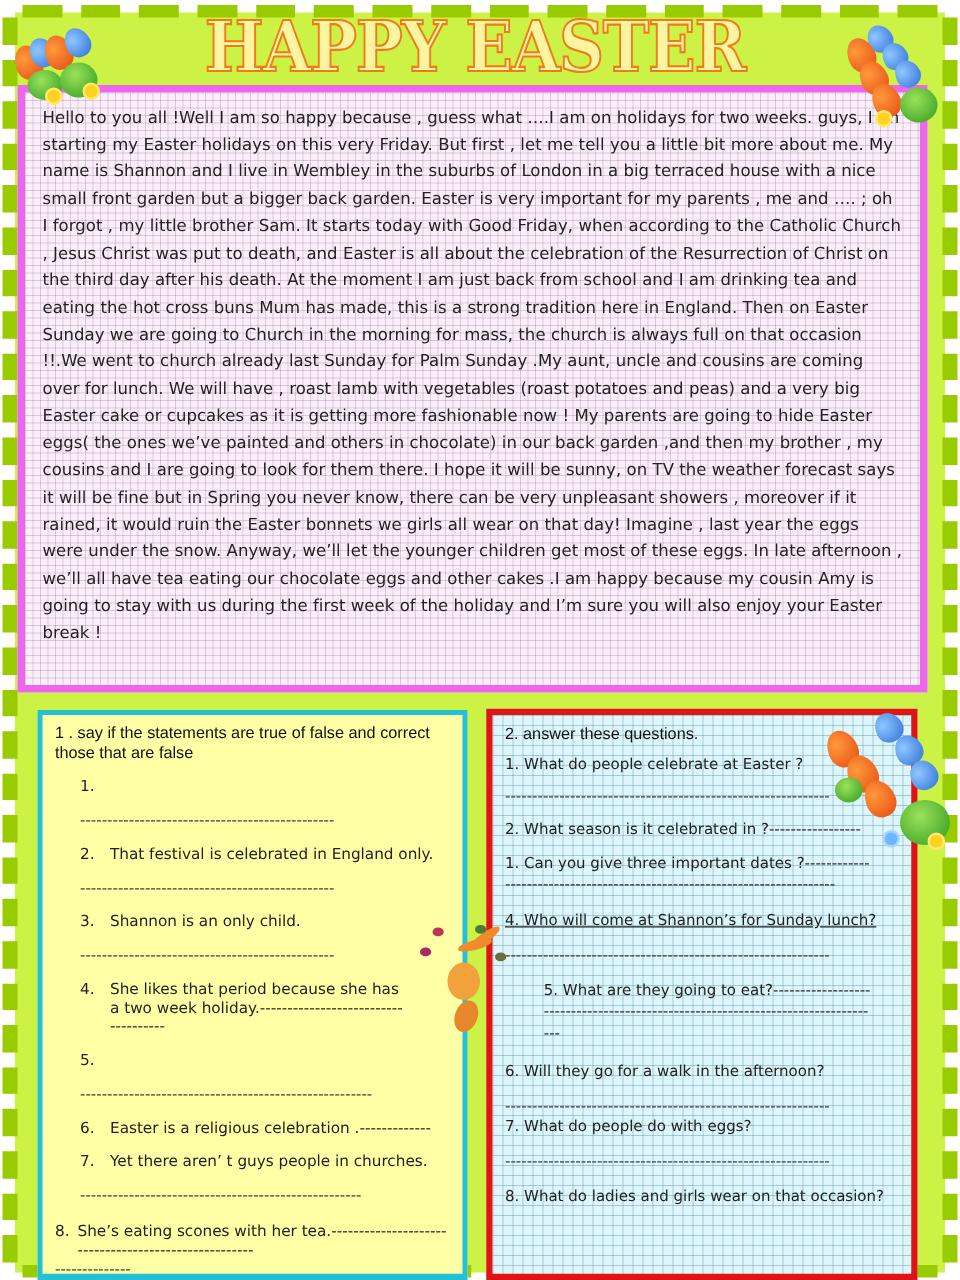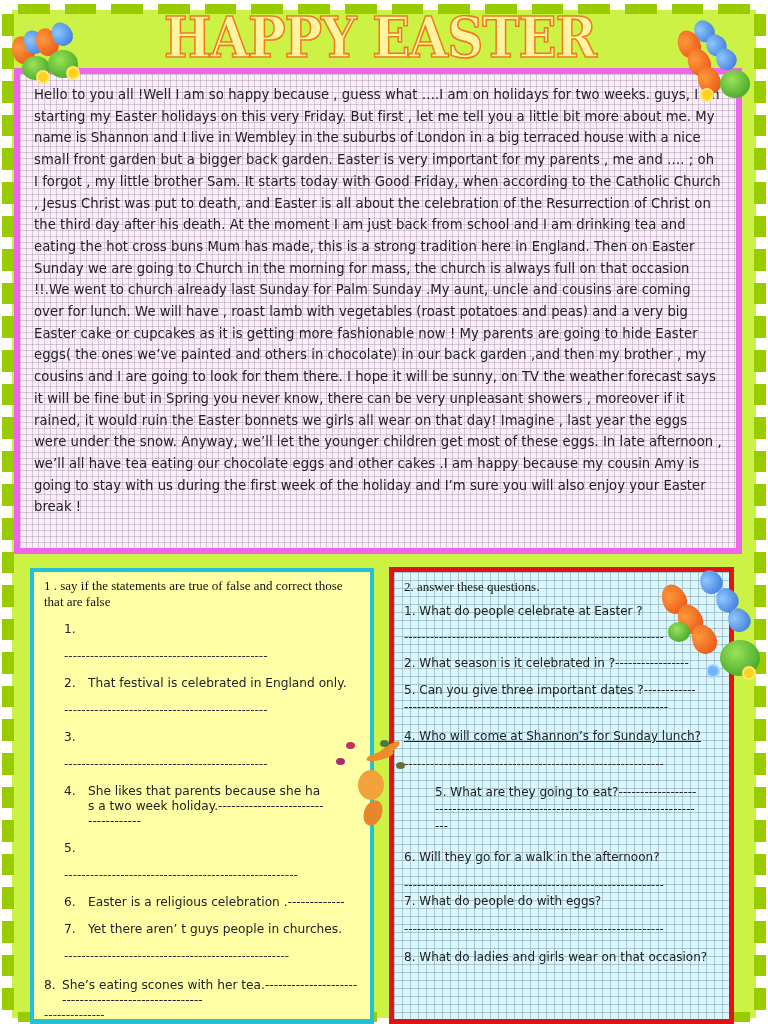--- a/index.html
+++ b/index.html
@@ -69,21 +69,21 @@
 
   
   .ex1 {
     position: absolute; left: 30px; top: 568px; width: 344px; height: 456px;
     border: 4px solid #22c1d6;
     border-bottom-width: 5px;
     background: #ffffa6;
     padding: 6px 10px;
   }
   .ex-heading {
-    font-family: Liberation Serif, serif;
+    font-family: Liberation Sans, sans-serif;
     font-size: 13px; line-height: 16px; color: #111;
   }
   .ex1-list { margin-top: 12px; }
   .ex1-item { display: flex; font-size: 12.2px; line-height: 15px; color: #222; padding-left: 20px; }
   .ex1-item .num { width: 24px; flex: none; }
   .ex1-item .txt { flex: 1; word-break: break-all; }
   .blank-line { font-size: 12px; line-height: 15px; color: #333; padding-left: 20px; white-space: nowrap; overflow: hidden; }
 
   
   .ex2 {
@@ -251,26 +251,27 @@
       <div class="blank-line" style="margin-top:12px;">-----------------------------------------------</div>
 
       <div class="ex1-item" style="margin-top:12px;">
         <span class="num">2.</span>
         <span class="txt">That festival is celebrated in England only.</span>
       </div>
       <div class="blank-line" style="margin-top:12px;">-----------------------------------------------</div>
 
       <div class="ex1-item" style="margin-top:12px;">
         <span class="num">3.</span>
+        <span class="txt">Shannon is an only child.</span>
       </div>
       <div class="blank-line" style="margin-top:12px;">-----------------------------------------------</div>
 
       <div class="ex1-item" style="margin-top:12px;">
         <span class="num">4.</span>
-        <span class="txt" style="padding-right:36px;">She likes that parents because she has a two week holiday.------------------------------------</span>
+        <span class="txt" style="padding-right:36px;">She likes that period because she has a two week holiday.------------------------------------</span>
       </div>
 
       <div class="ex1-item" style="margin-top:12px;">
         <span class="num">5.</span>
       </div>
       <div class="blank-line" style="margin-top:12px;">------------------------------------------------------</div>
 
       <div class="ex1-item" style="margin-top:12px;">
         <span class="num">6.</span>
         <span class="txt">Easter is a religious celebration .-------------</span>
@@ -291,21 +292,21 @@
   </div>
 
   <div class="ex2">
     <div class="ex-heading" style="margin-top:2px;">2. answer  these questions.</div>
 
     <div class="ex2-item" style="margin-top:8px;">1. What  do people celebrate at Easter ?</div>
     <div class="blank-line" style="margin-top:10px;">------------------------------------------------------------</div>
 
     <div class="ex2-item" style="margin-top:10px;">2. What season is it celebrated in ?-----------------</div>
 
-    <div class="ex2-item" style="margin-top:10px; padding-right:20px; word-break:break-all;">5. Can you give three important dates ?-------------------------------------------------------------------------</div>
+    <div class="ex2-item" style="margin-top:10px; padding-right:20px; word-break:break-all;">1. Can you give three important dates ?-------------------------------------------------------------------------</div>
 
     <div class="ex2-item" style="margin-top:12px;text-decoration:underline;">4. Who will come at Shannon’s for Sunday lunch?</div>
     <div class="blank-line" style="margin-top:12px;">------------------------------------------------------------</div>
 
     <div class="ex2-item" style="margin-top:12px; padding-right:20px; word-break:break-all;margin-left:31px;">5. What are they going to eat?---------------------------------------------------------------------------------</div>
 
     <div class="ex2-item" style="margin-top:14px;">6.  Will they go for a walk in the afternoon?</div>
     <div class="blank-line" style="margin-top:12px;">------------------------------------------------------------</div>
 
     <div class="ex2-item" style="margin-top:0;">7. What  do people  do with eggs?</div>

